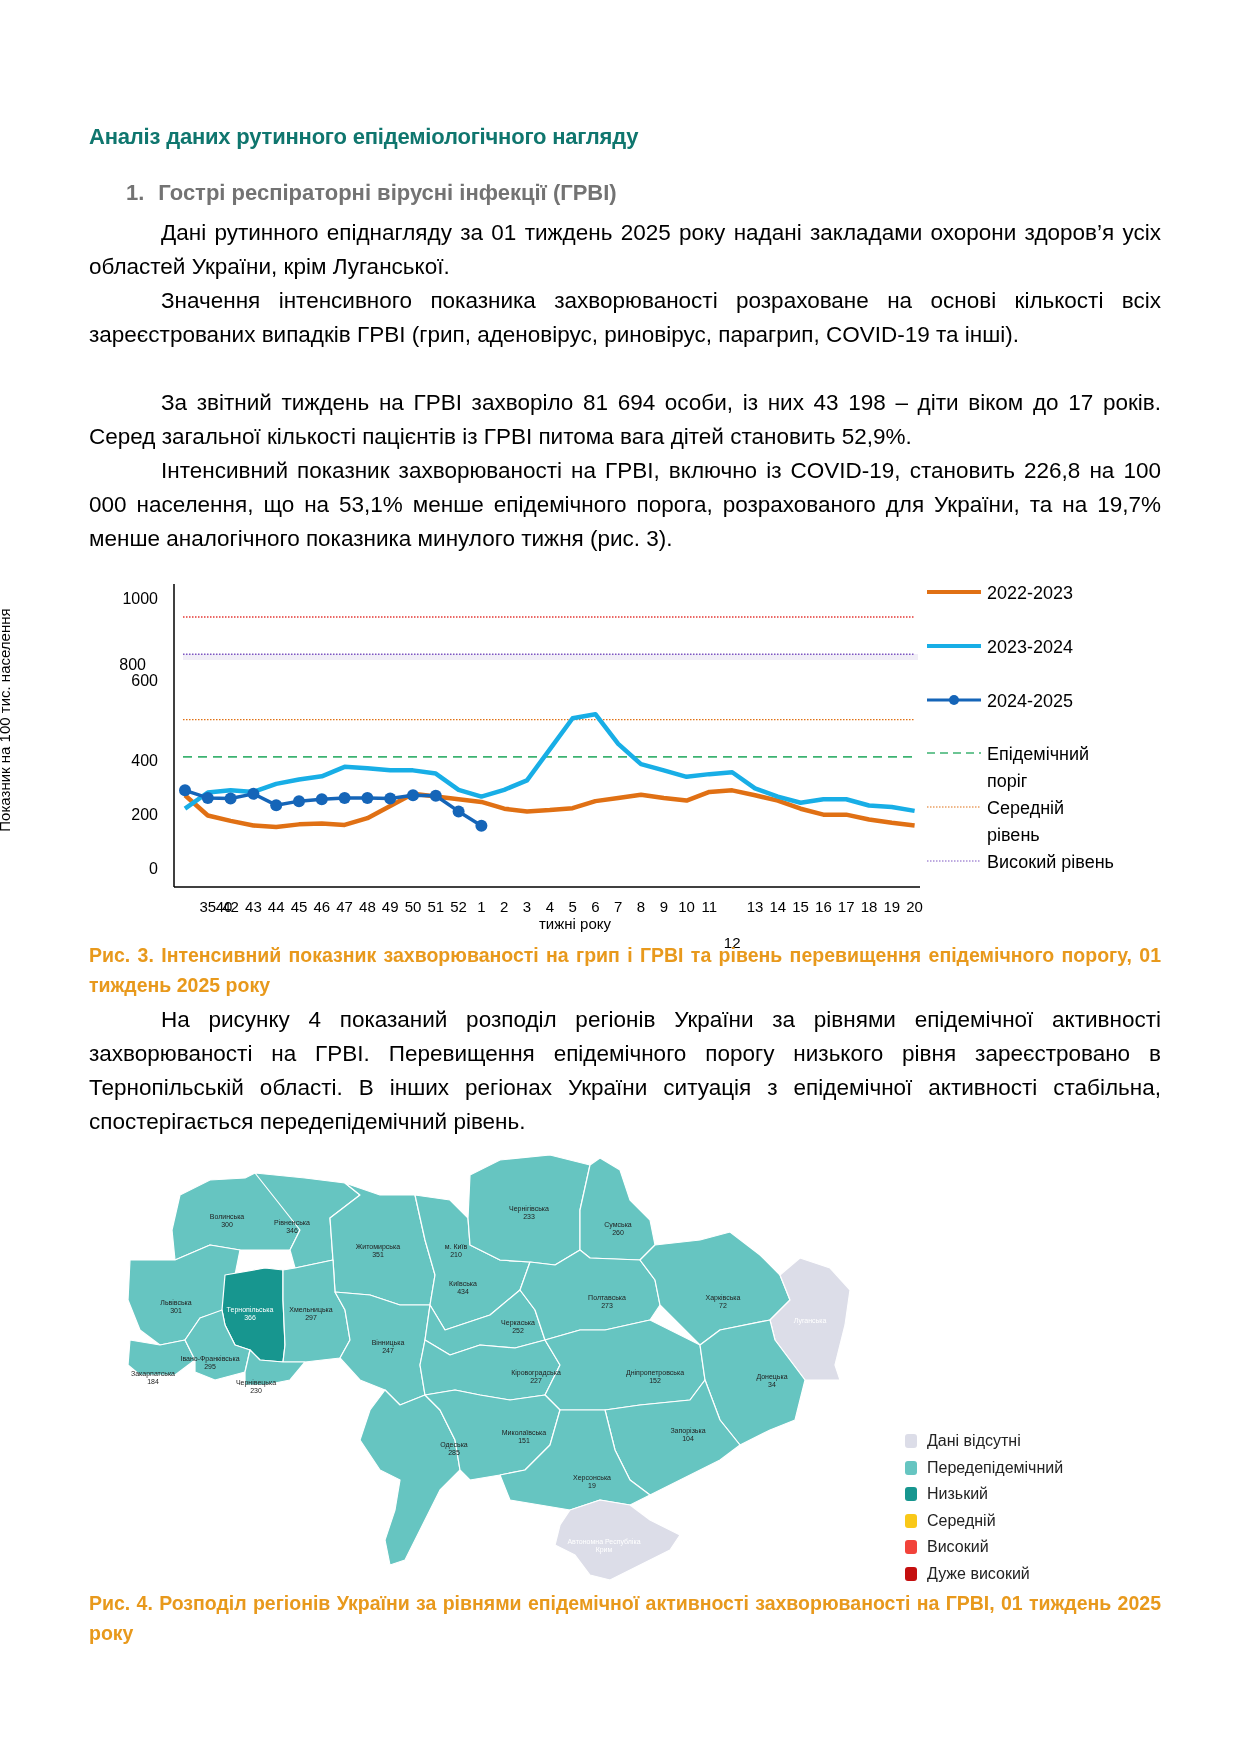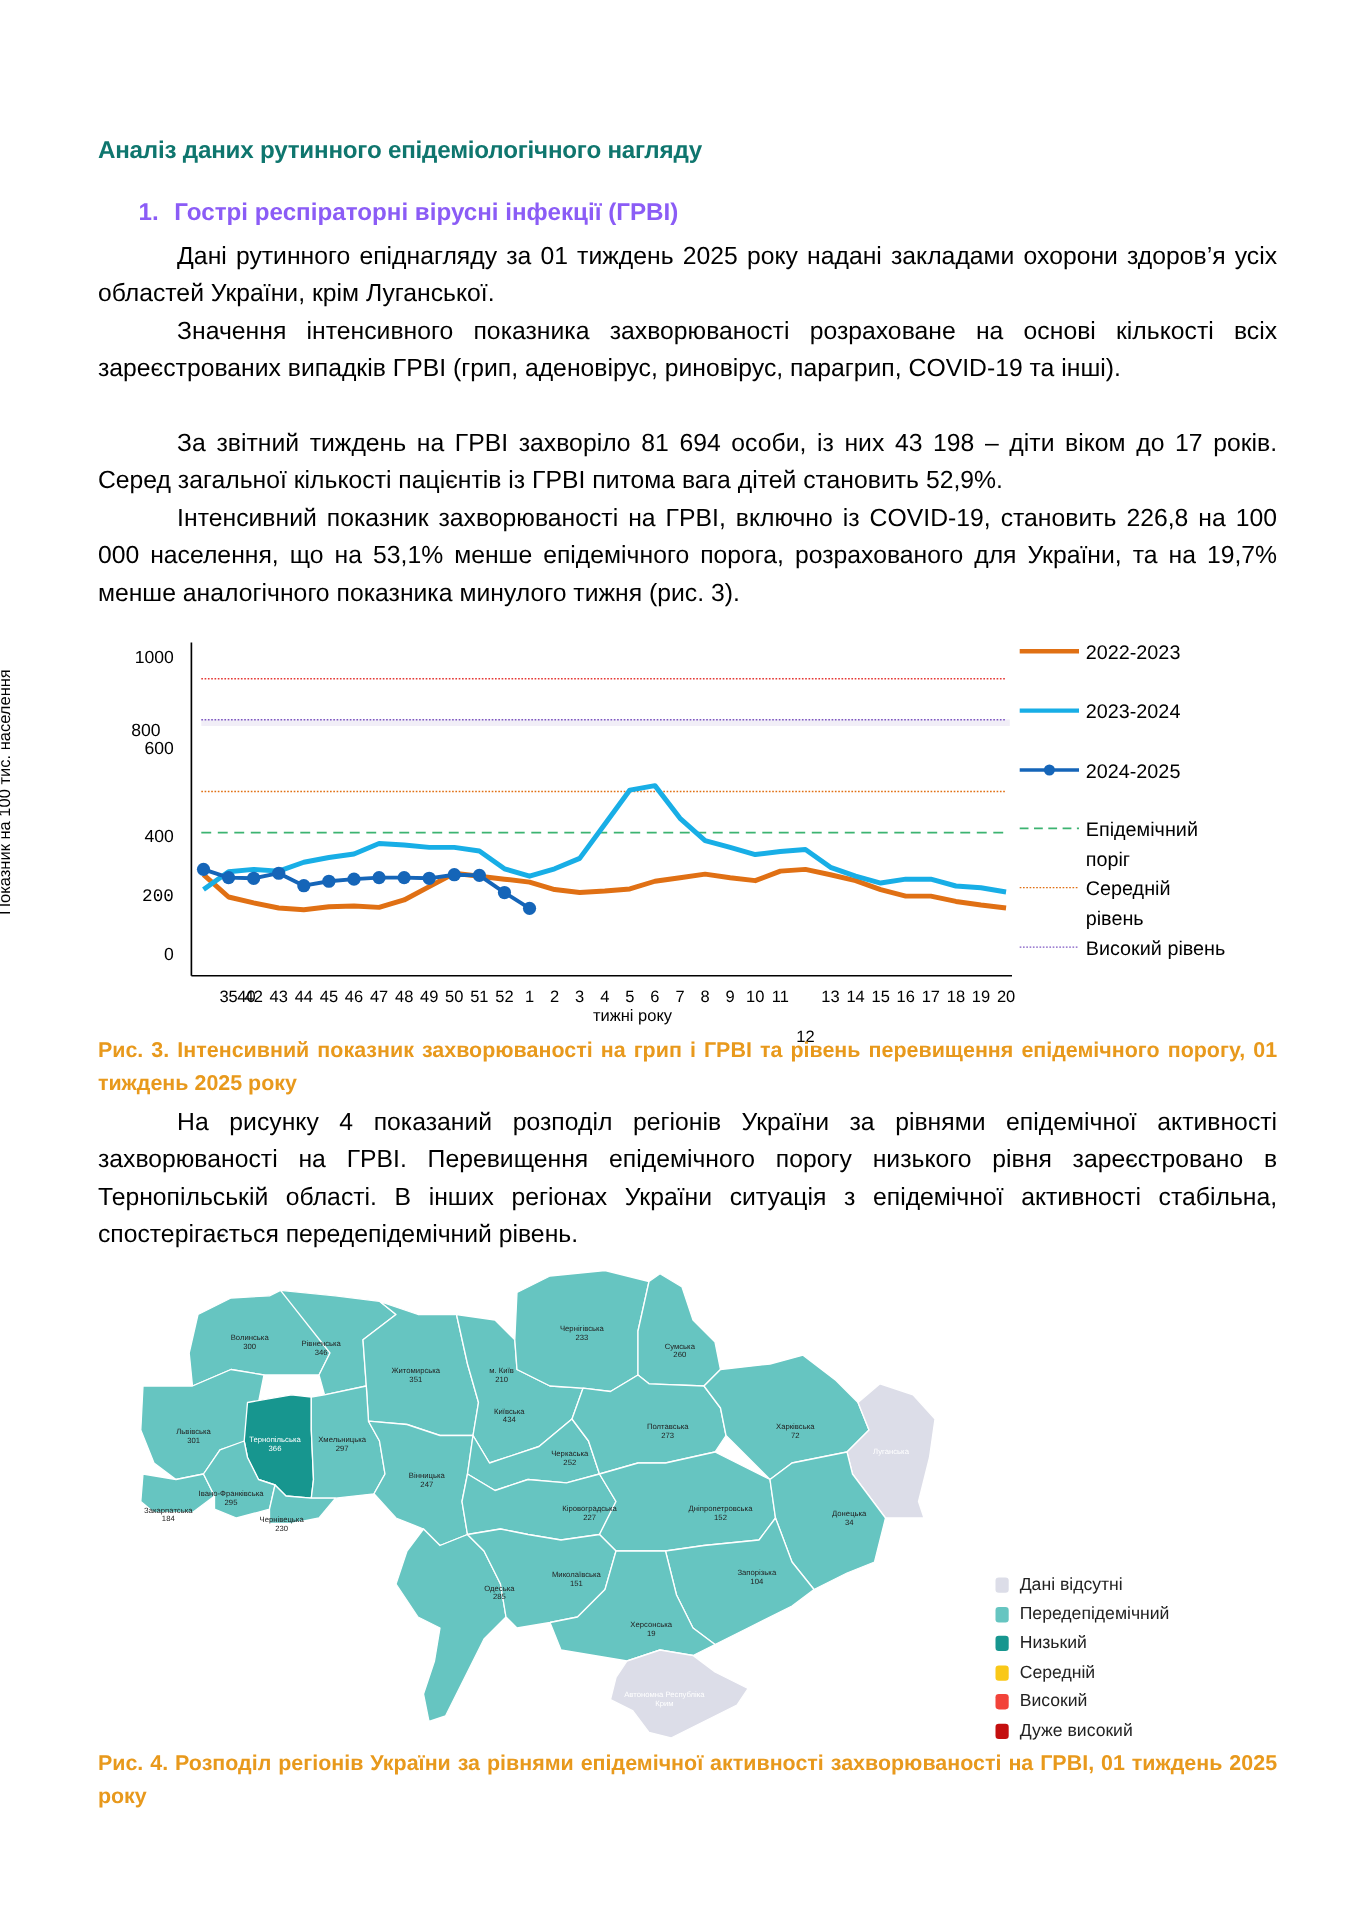--- a/index.html
+++ b/index.html
@@ -1,20 +1,20 @@
 <!DOCTYPE html>
 <html><head>
 <meta charset="utf-8">
 <style>
   * { box-sizing: border-box; margin: 0; padding: 0; }
   html, body { width: 1241px; height: 1755px; background: #ffffff; }
   body { font-family: "Liberation Sans", sans-serif; color: #000; position: relative; overflow: hidden; }
 
   .h1 { position: absolute; left: 89px; top: 124px; font-size: 22px; font-weight: bold; color: #0f766e; letter-spacing: -0.2px; }
-  .h2 { position: absolute; left: 126px; top: 180px; font-size: 22px; font-weight: bold; color: #8b5cf6; }
+  .h2 { position: absolute; left: 126px; top: 180px; font-size: 22px; font-weight: bold; color: #737373; }
   .h2 .num { margin-right: 14px; }
 
   .para { position: absolute; left: 89px; width: 1072px; font-size: 22.5px; line-height: 34px; text-align: justify; text-align-last: left; }
   .para .indent { display: inline-block; width: 72px; }
 
   .caption { position: absolute; left: 89px; width: 1072px; font-size: 19.5px; font-weight: bold; color: #e8991c; line-height: 30px; text-align: justify; text-align-last: left; }
   .ylabel { position: absolute; left: -4px; top: 590px; width: 20px; height: 260px; }
   .ylabel span { position: absolute; left: 0; top: 260px; transform-origin: 0 0; transform: rotate(-90deg); white-space: nowrap; font-size: 15px; width: 260px; text-align: center; }
   .ytick { position: absolute; font-size: 16px; text-align: right; width: 50px; }
   .xtick { position: absolute; top: 898px; font-size: 15px; width: 26px; text-align: center; }
@@ -38,21 +38,21 @@
 
 <div class="para" style="top:216px;"><span class="indent"></span><span>Дані рутинного епіднагляду за 01 тиждень 2025 року надані закладами охорони здоров’я усіх областей України, крім Луганської.</span></div>
 <div class="para" style="top:284px;"><span class="indent"></span><span>Значення інтенсивного показника захворюваності розраховане на основі кількості всіх зареєстрованих випадків ГРВІ (грип, аденовірус, риновірус, парагрип, COVID-19 та інші).</span></div>
 <div class="para" style="top:386px;"><span class="indent"></span><span>За звітний тиждень на ГРВІ захворіло 81 694 особи, із них 43 198 – діти віком до 17 років. Серед загальної кількості пацієнтів із ГРВІ питома вага дітей становить 52,9%.</span></div>
 <div class="para" style="top:454px;"><span class="indent"></span><span>Інтенсивний показник захворюваності на ГРВІ, включно із COVID-19, становить 226,8 на 100 000 населення, що на 53,1% менше епідемічного порога, розрахованого для України, та на 19,7% менше аналогічного показника минулого тижня (рис. 3).</span></div>
 
 <div class="ylabel">
     <span>Показник на 100 тис. населення</span>
   </div>
 <div class="ytick" style="left:108px; top:860px;">0</div>
-<div class="ytick" style="left:108px; top:806px;font-family:Liberation Mono, monospace;">200</div>
+<div class="ytick" style="left:108px; top:806px;">200</div>
 <div class="ytick" style="left:108px; top:752px;">400</div>
 <div class="ytick" style="left:108px; top:672px;">600</div>
 <div class="ytick" style="left:96px; top:644px;margin-top:12px;">800</div>
 <div class="ytick" style="left:108px; top:590px;">1000</div>
 
 <svg width="1241" height="930" style="position:absolute;left:0;top:0;" id="chart-svg">
   <line x1="174" y1="584" x2="174" y2="887" stroke="#000" stroke-width="1.5"></line>
   <line x1="174" y1="887" x2="920" y2="887" stroke="#000" stroke-width="1.5"></line>
   <rect x="183" y="654" width="735" height="6" fill="#f1eef7"></rect>
   <g id="chart-lines">

